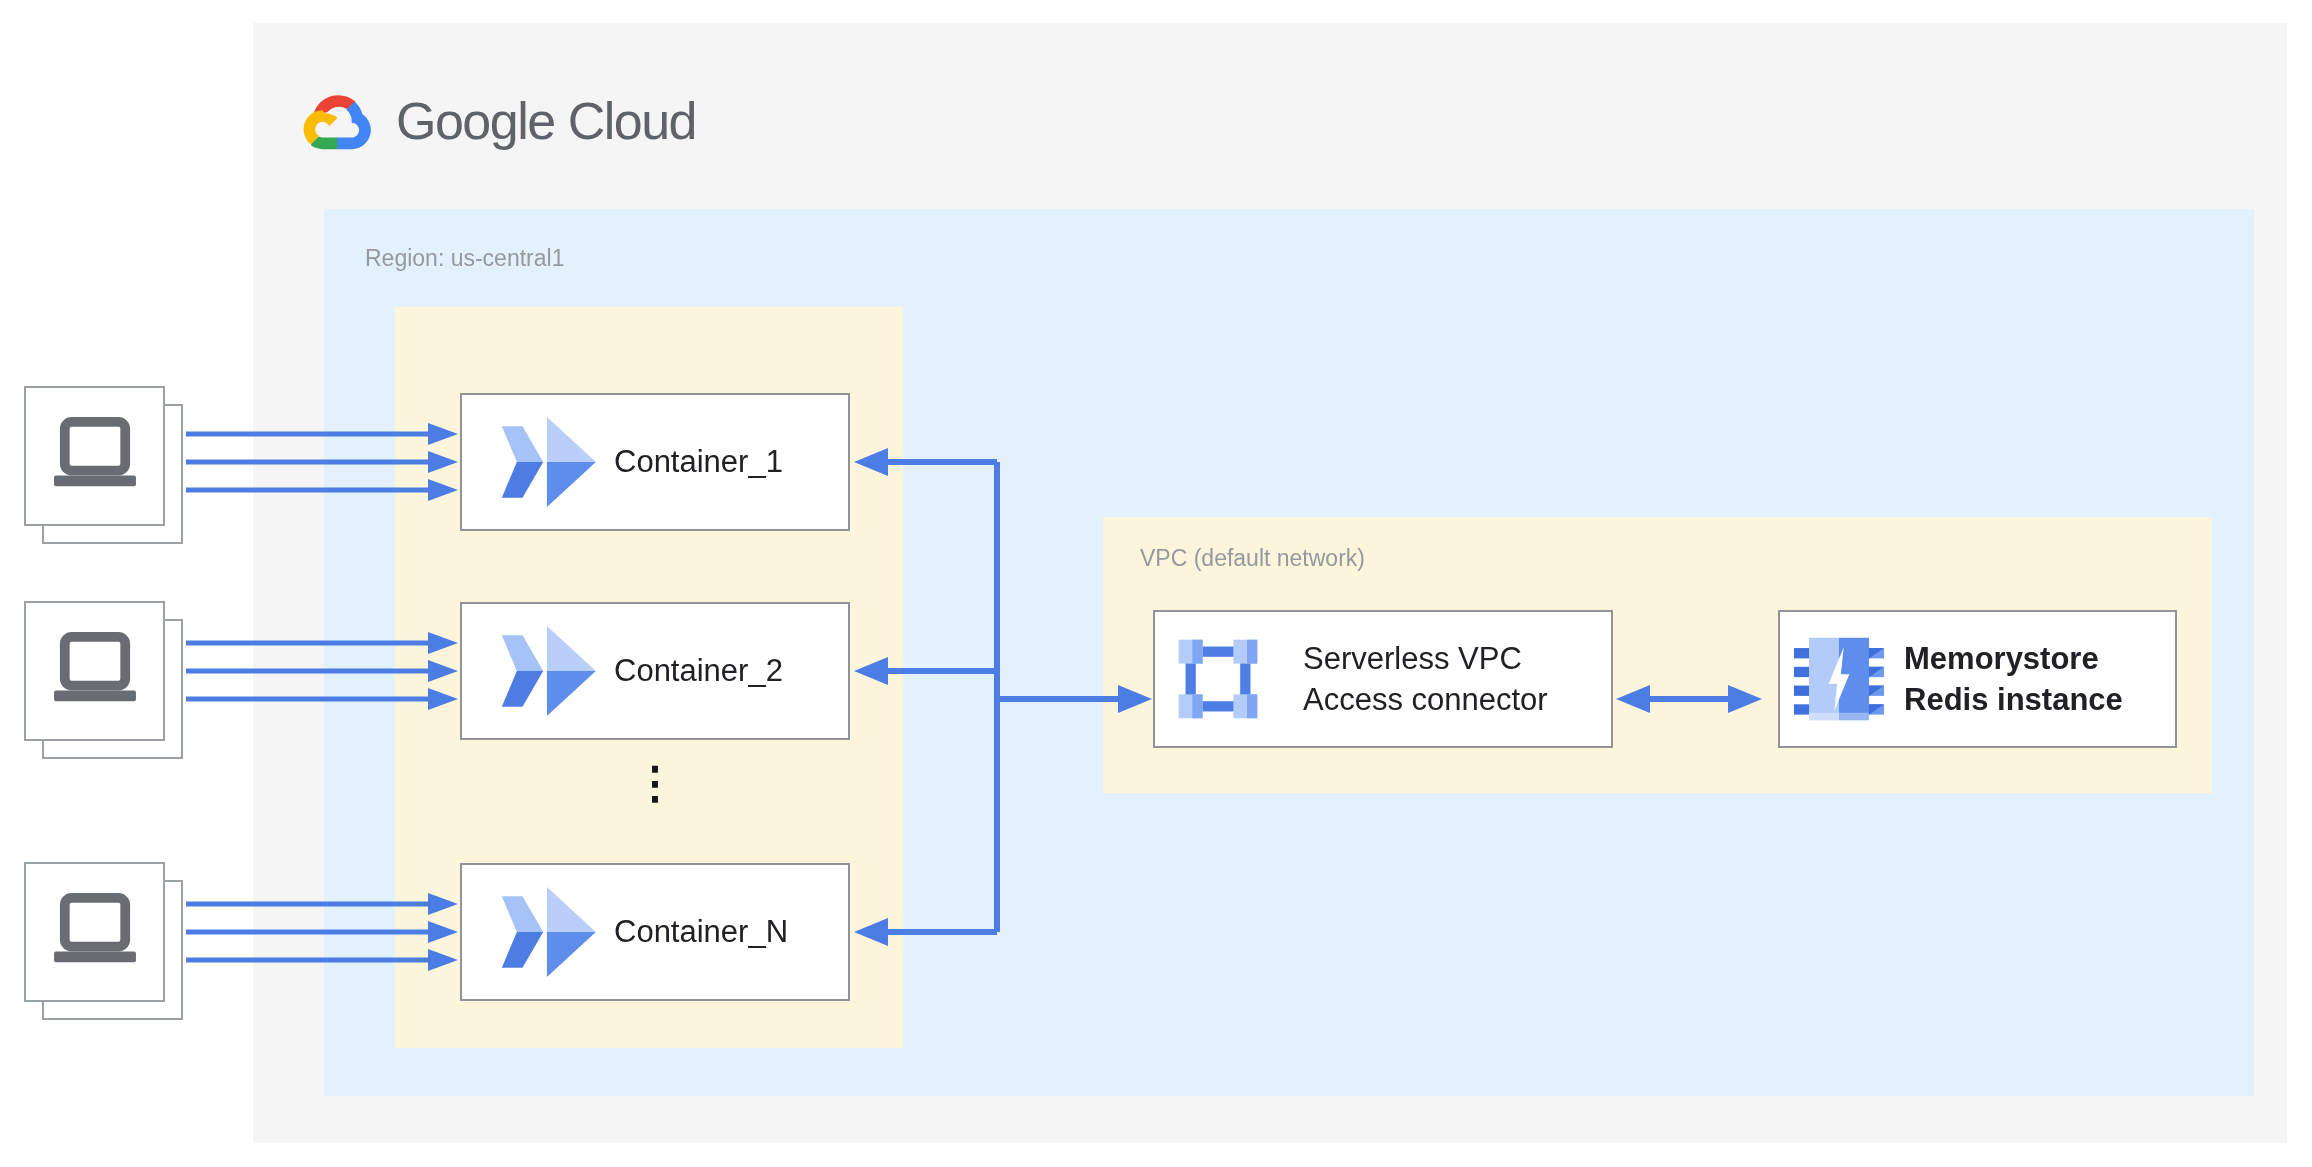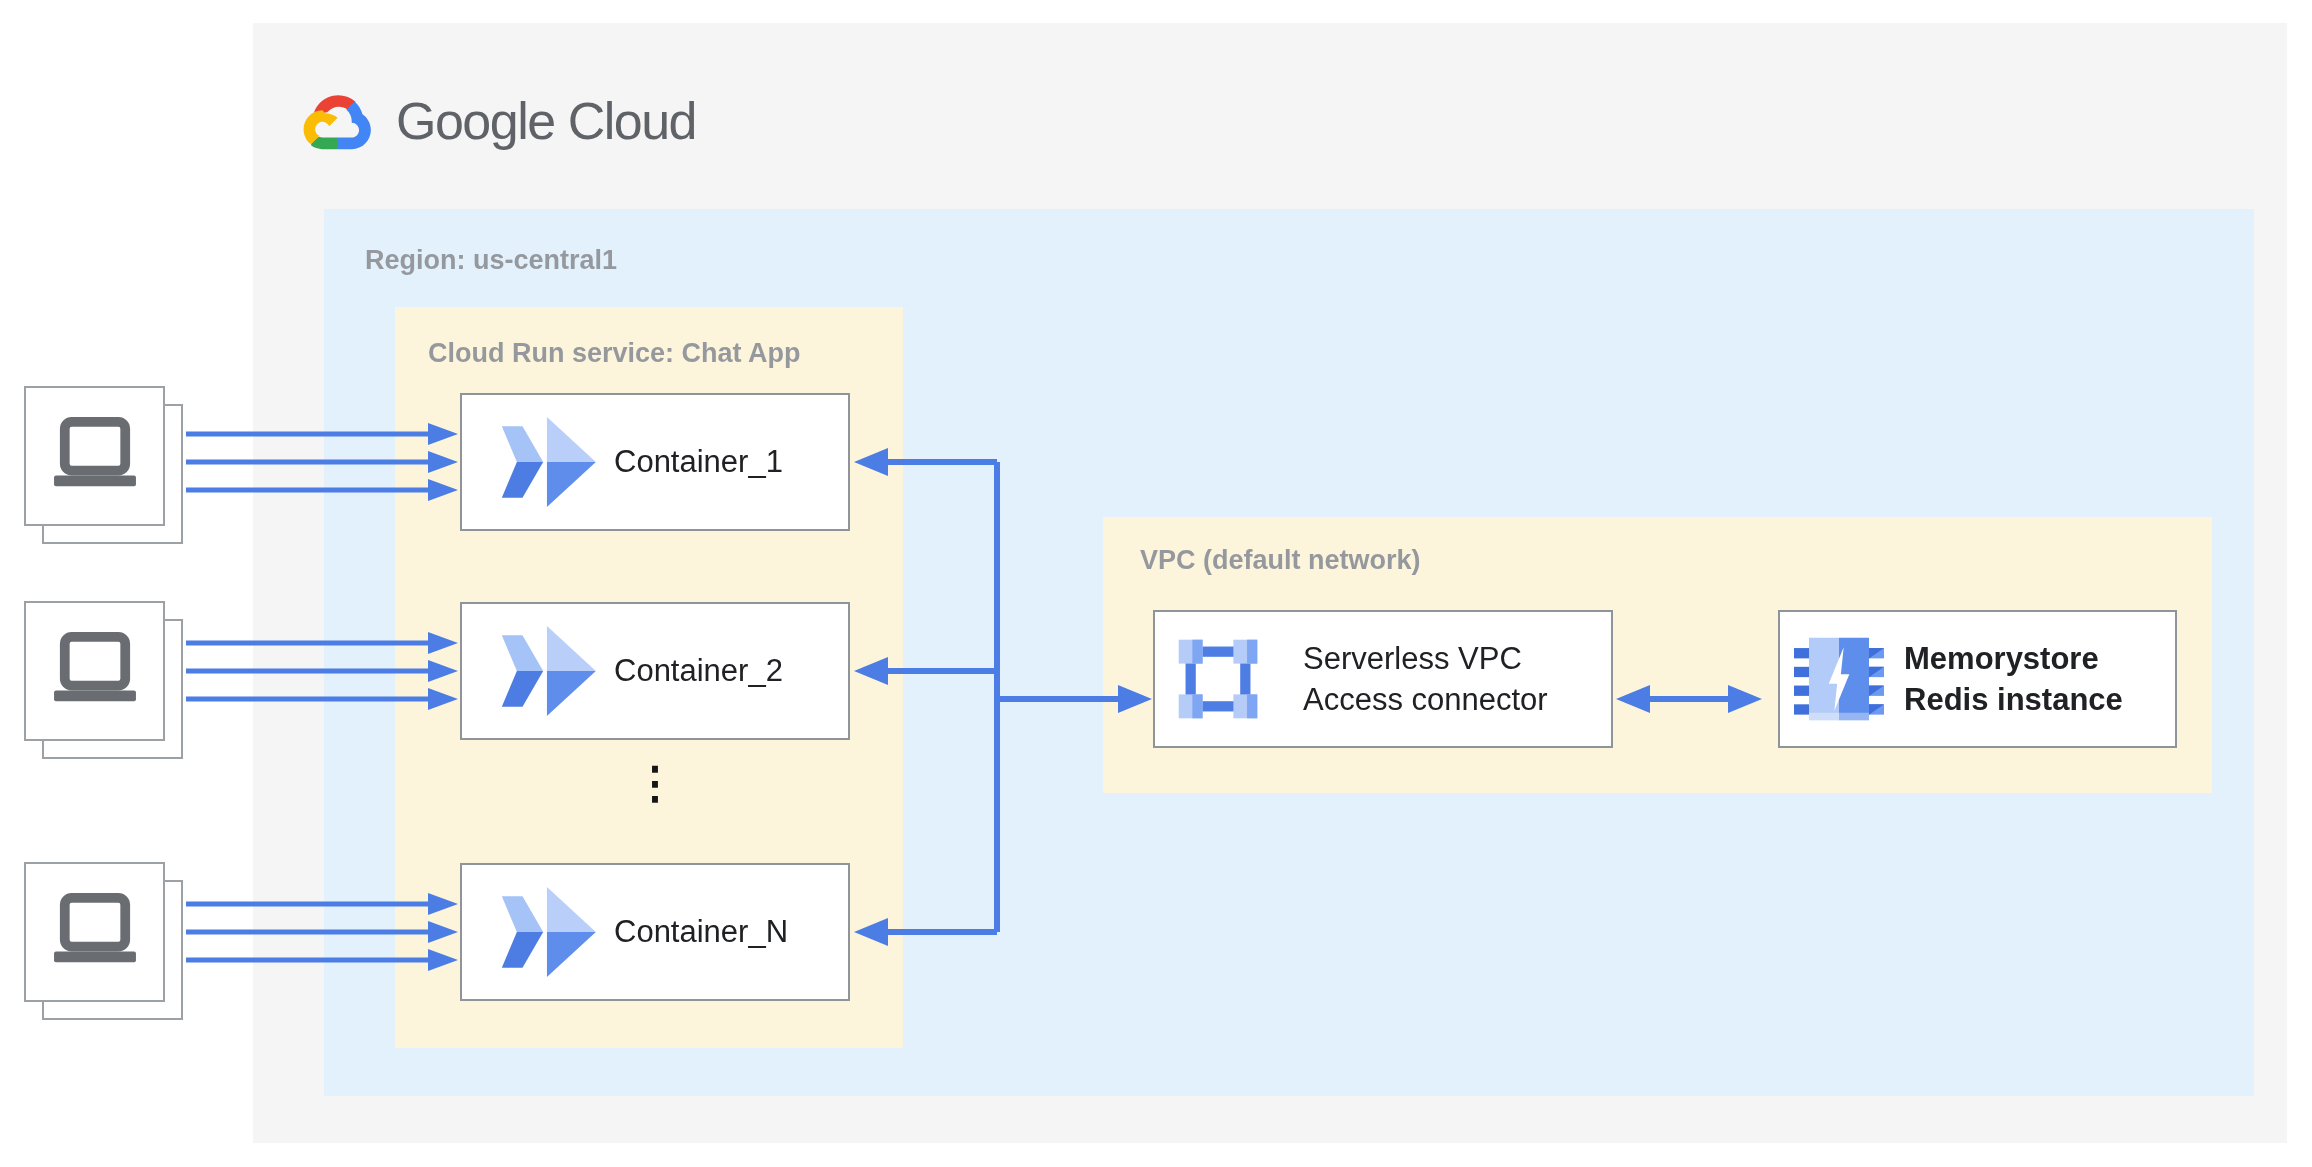--- a/index.html
+++ b/index.html
@@ -2,21 +2,21 @@
 <html><head>
 <meta charset="utf-8">
 <style>
   html,body{margin:0;padding:0;background:#fff;}
   .page{position:relative;width:2312px;height:1167px;background:#fff;overflow:hidden;
         font-family:"Liberation Sans",sans-serif;}
   .panel{position:absolute;left:253px;top:23px;width:2034px;height:1120px;background:#F5F5F5;}
   .logo{position:absolute;left:49px;top:68px;display:flex;align-items:center;gap:24px;}
   .wordmark{font-size:52px;color:#5F6368;letter-spacing:-1.5px;white-space:nowrap;}
   .region{position:absolute;left:71px;top:186px;width:1930px;height:887px;background:#E3F1FC;}
-  .group-label{font-size:27px;color:#95999E;white-space:nowrap;font-weight:bold;}
+  .group-label{font-size:23px;color:#95999E;white-space:nowrap;}
   .region-label{position:absolute;left:41px;top:36px;}
   .chatapp{position:absolute;left:71px;top:98px;width:508px;height:741px;background:#FDF4DC;}
   .chatapp-label{position:absolute;left:33px;top:31px;}
   .vpc{position:absolute;left:779px;top:308px;width:1109px;height:276px;background:#FDF4DC;}
   .vpc-label{position:absolute;left:37px;top:28px;}
   .node{position:absolute;background:#fff;border:2px solid #8F949B;box-sizing:border-box;
         display:flex;align-items:center;}
   .node .label{font-size:31px;color:#202124;white-space:nowrap;}
   .container-node{left:65px;width:390px;height:138px;padding-left:32px;gap:16px;}
   .c1{top:86px}.c2{top:295px}.cn{top:556px}
@@ -50,21 +50,20 @@
         <path fill="#34A853" d="M16.58 45.79h11.97v-9.58H16.58c-.85 0-1.7-.18-2.47-.54l-1.69.52-4.82 4.79-.42 1.68c2.71 2.05 6.02 3.15 9.42 3.13z"></path>
         <path fill="#FBBC05" d="M16.58 14.03C8.01 14.08 1.1 21.07 1.15 29.64c.03 4.79 2.26 9.29 6.06 12.2l6.94-6.94c-3.01-1.36-4.35-4.9-2.99-7.92 1.36-3.01 4.9-4.35 7.92-2.99 1.33.6 2.39 1.66 2.99 2.99l6.94-6.94c-2.95-2.31-6.6-3.55-10.43-3.64z"></path>
       </svg>
       <span class="wordmark">Google Cloud</span>
     </div>
 
     <div class="region">
       <div class="group-label region-label">Region: us-central1</div>
 
       <div class="chatapp">
-        <div class="group-label chatapp-label">Cloud Run service: Chat App</div>
 
         <div class="node container-node c1">
           <svg width="104" height="94" viewBox="0 0 110 100">
             <polygon points="8,12 30,12 52,50 24,50" fill="#A5C3F6"></polygon>
             <polygon points="24,50 52,50 30,88 8,88" fill="#4D7CE3"></polygon>
             <polygon points="56,2 108,50 56,50" fill="#B9CEF9"></polygon>
             <polygon points="56,50 108,50 56,98" fill="#5E8DEB"></polygon>
           </svg>
           <span class="label">Container_1</span>
         </div>

